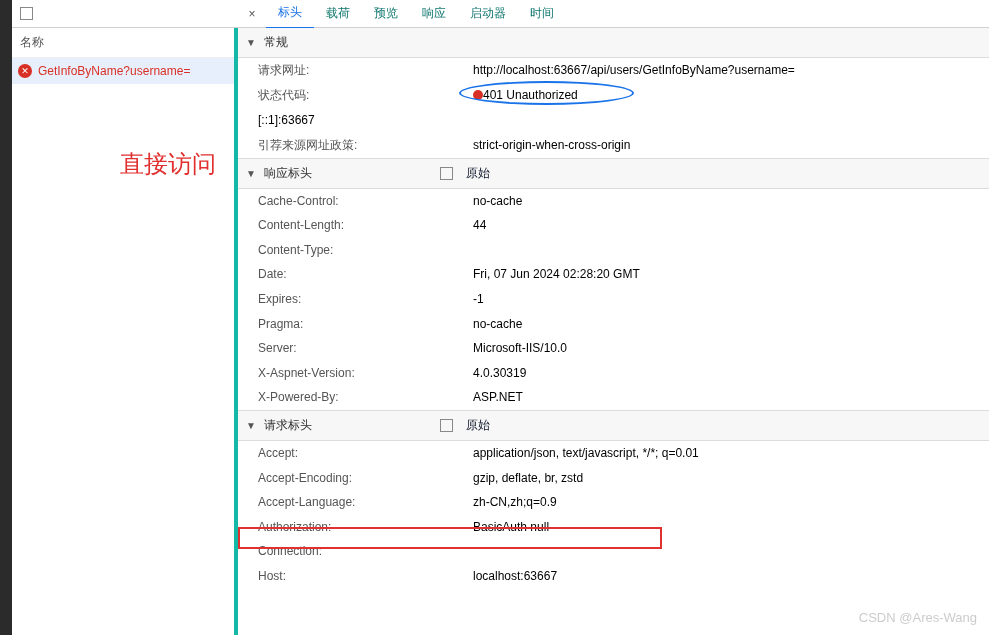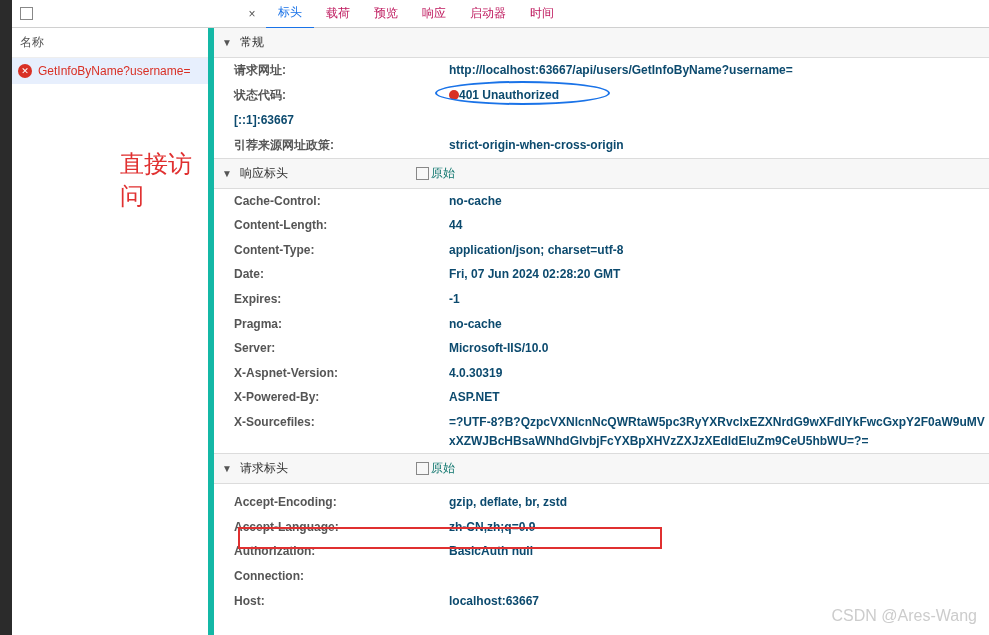--- a/index.html
+++ b/index.html
@@ -37,34 +37,34 @@
     gap: 0;
   }
   .tab-close {
     width: 28px;
     text-align: center;
     color: #555;
     cursor: pointer;
   }
   .tab {
     padding: 6px 12px;
-    color: #be185d;
+    color: #0f766e;
     cursor: pointer;
   }
   .tab.active {
     color: #1a73e8;
     border-bottom: 2px solid #1a73e8;
   }
   .main {
     display: flex;
     height: calc(100% - 28px);
   }
   .sidebar {
-    width: 214px;
-    border-right: 6px solid #14b8a6;
+    width: 238px;
+    border-right: 4px solid #14b8a6;
     position: relative;
     background: #fff;
   }
   .sb-header {
     padding: 6px 10px 6px 20px;
     color: #555;
     border-bottom: 1px solid #eee;
   }
   .request-row {
     display: flex;
@@ -108,43 +108,42 @@
     background: #f7f7f7;
     color: #333;
   }
   .section-hdr .tri {
     font-size: 10px;
     color: #555;
   }
   .raw-chk {
     display: flex;
     align-items: center;
-    gap: 2px;
+    gap: 13px;
     margin-left: 120px;
     font-size: 12px;
-    color: #0f766e;
+    color: #0f172a;
   }
   .raw-chk .chk {
     width: 13px; height: 13px;
     border: 1px solid #888;
   }
   .kv {
     display: flex;
     padding: 3px 0 3px 20px;
     line-height: 1.55;
-    font-weight: bold;
   }
   .kv .k {
     width: 215px;
     flex-shrink: 0;
     color: #555;
   }
   .kv .v {
     flex: 1;
-    color: #0c4a6e;
+    color: #000000;
     word-break: break-all;
   }
   .status-wrap {
     display: inline-flex;
     align-items: center;
     gap: 0;
     position: relative;
   }
   .status-dot {
     width: 10px; height: 10px;
@@ -169,21 +168,21 @@
     width: 424px;
     height: 22px;
     border: 2px solid #e03030;
     pointer-events: none;
   }
   .watermark {
     position: absolute;
     right: 12px;
     bottom: 10px;
     color: #ccc;
-    font-size: 16px;
+    font-size: 13px;
     font-family: Arial, sans-serif;
     z-index: 50;
   }
   .dark-strip {
     position: absolute;
     left: 0; top: 0;
     width: 12px;
     height: 100%;
     background: #2b2b2b;
     z-index: 40;
@@ -259,21 +258,20 @@
     <div class="kv">
         <div class="k">Cache-Control:</div>
         <div class="v">no-cache</div>
       </div>
     <div class="kv">
         <div class="k">Content-Length:</div>
         <div class="v">44</div>
       </div>
     <div class="kv">
         <div class="k">Content-Type:</div>
-        <div class="v">application/json; charset=utf-8</div>
       </div>
     <div class="kv">
         <div class="k">Date:</div>
         <div class="v">Fri, 07 Jun 2024 02:28:20 GMT</div>
       </div>
     <div class="kv">
         <div class="k">Expires:</div>
         <div class="v">-1</div>
       </div>
     <div class="kv">
@@ -284,35 +282,33 @@
         <div class="k">Server:</div>
         <div class="v">Microsoft-IIS/10.0</div>
       </div>
     <div class="kv">
         <div class="k">X-Aspnet-Version:</div>
         <div class="v">4.0.30319</div>
       </div>
     <div class="kv">
         <div class="k">X-Powered-By:</div>
         <div class="v">ASP.NET</div>
-      </div>
-    <div class="kv">
-        <div class="k">X-Sourcefiles:</div>
-        <div class="v">=?UTF-8?B?QzpcVXNlcnNcQWRtaW5pc3RyYXRvclxEZXNrdG9wXFdlYkFwcGxpY2F0aW9uMVxXZWJBcHBsaWNhdGlvbjFcYXBpXHVzZXJzXEdldEluZm9CeU5hbWU=?=</div>
       </div>
 
     <div class="section-hdr">
       <span class="tri">▼</span>
       <span>请求标头</span>
       <span class="raw-chk">
         <span class="chk"></span>
         <span>原始</span>
       </span>
     </div>
     <div class="kv">
+        <div class="k">Accept:</div>
+        <div class="v">application/json, text/javascript, */*; q=0.01</div>
       </div>
     <div class="kv">
         <div class="k">Accept-Encoding:</div>
         <div class="v">gzip, deflate, br, zstd</div>
       </div>
     <div class="kv">
         <div class="k">Accept-Language:</div>
         <div class="v">zh-CN,zh;q=0.9</div>
       </div>
     <div class="kv">

